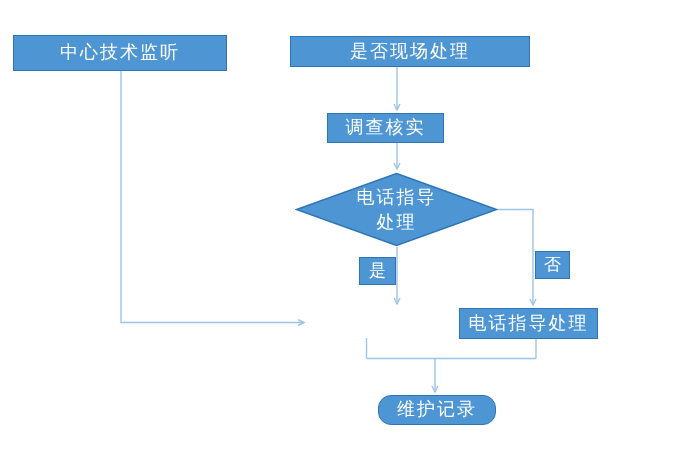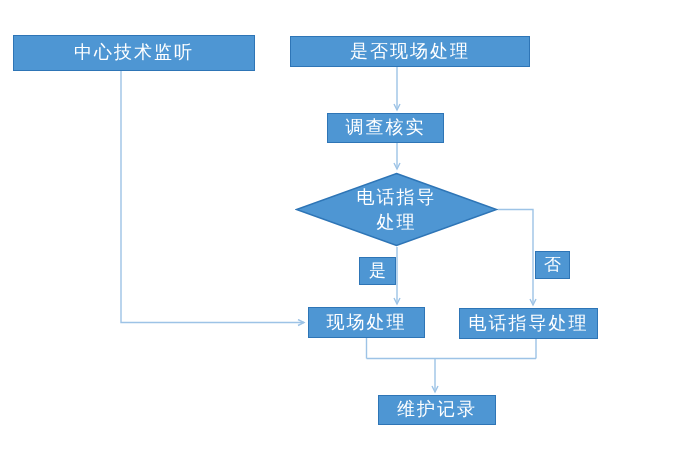--- a/index.html
+++ b/index.html
@@ -103,21 +103,21 @@
     </defs>
     <path class="edge" d="M397,67 L397,110" marker-end="url(#arrowhead)"></path>
     <path class="edge" d="M397,143 L397,169" marker-end="url(#arrowhead)"></path>
     <path class="edge" d="M397,247 L397,304" marker-end="url(#arrowhead)"></path>
     <path class="edge" d="M497.5,209.5 L533,209.5 L533,305" marker-end="url(#arrowhead)"></path>
     <path class="edge" d="M121,71 L121,322.5 L304,322.5" marker-end="url(#arrowhead)"></path>
     <path class="edge" d="M366.5,338 L366.5,358.5 M536,339 L536,358.5 M366.5,358.5 L536,358.5"></path>
     <path class="edge" d="M435,358.5 L435,392" marker-end="url(#arrowhead)"></path>
   </svg>
 
-  <div class="node" style="left:13px;top:35px;width:242px;height:36px;">
+  <div class="node" style="left:13px;top:35px;width:214px;height:36px;">
     <span>中心技术监听</span>
   </div>
 
   <div class="node" style="left:290px;top:36px;width:240px;height:31px;">
     <span>是否现场处理</span>
   </div>
 
   <div class="node" style="left:327px;top:113px;width:117px;height:30px;">
     <span>调查核实</span>
   </div>
@@ -132,25 +132,22 @@
   </div>
 
   <div class="node small" style="left:359px;top:257px;width:37px;height:28px;">
     <span>是</span>
   </div>
 
   <div class="node small" style="left:535px;top:251px;width:35px;height:28px;">
     <span>否</span>
   </div>
 
-  <div class="node" style="left:308px;top:307px;width:117px;height:31px;">
-    <span>现场处理</span>
-  </div>
 
   <div class="node" style="left:459px;top:308px;width:139px;height:31px;">
     <span>电话指导处理</span>
   </div>
 
-  <div class="node" style="left:378px;top:395px;width:118px;height:30px;">
+  <div class="node" style="left:378px;top:395px;width:118px;height:30px;border-radius:13px;">
     <span>维护记录</span>
   </div>
 
 </div>
 
 </body></html>

